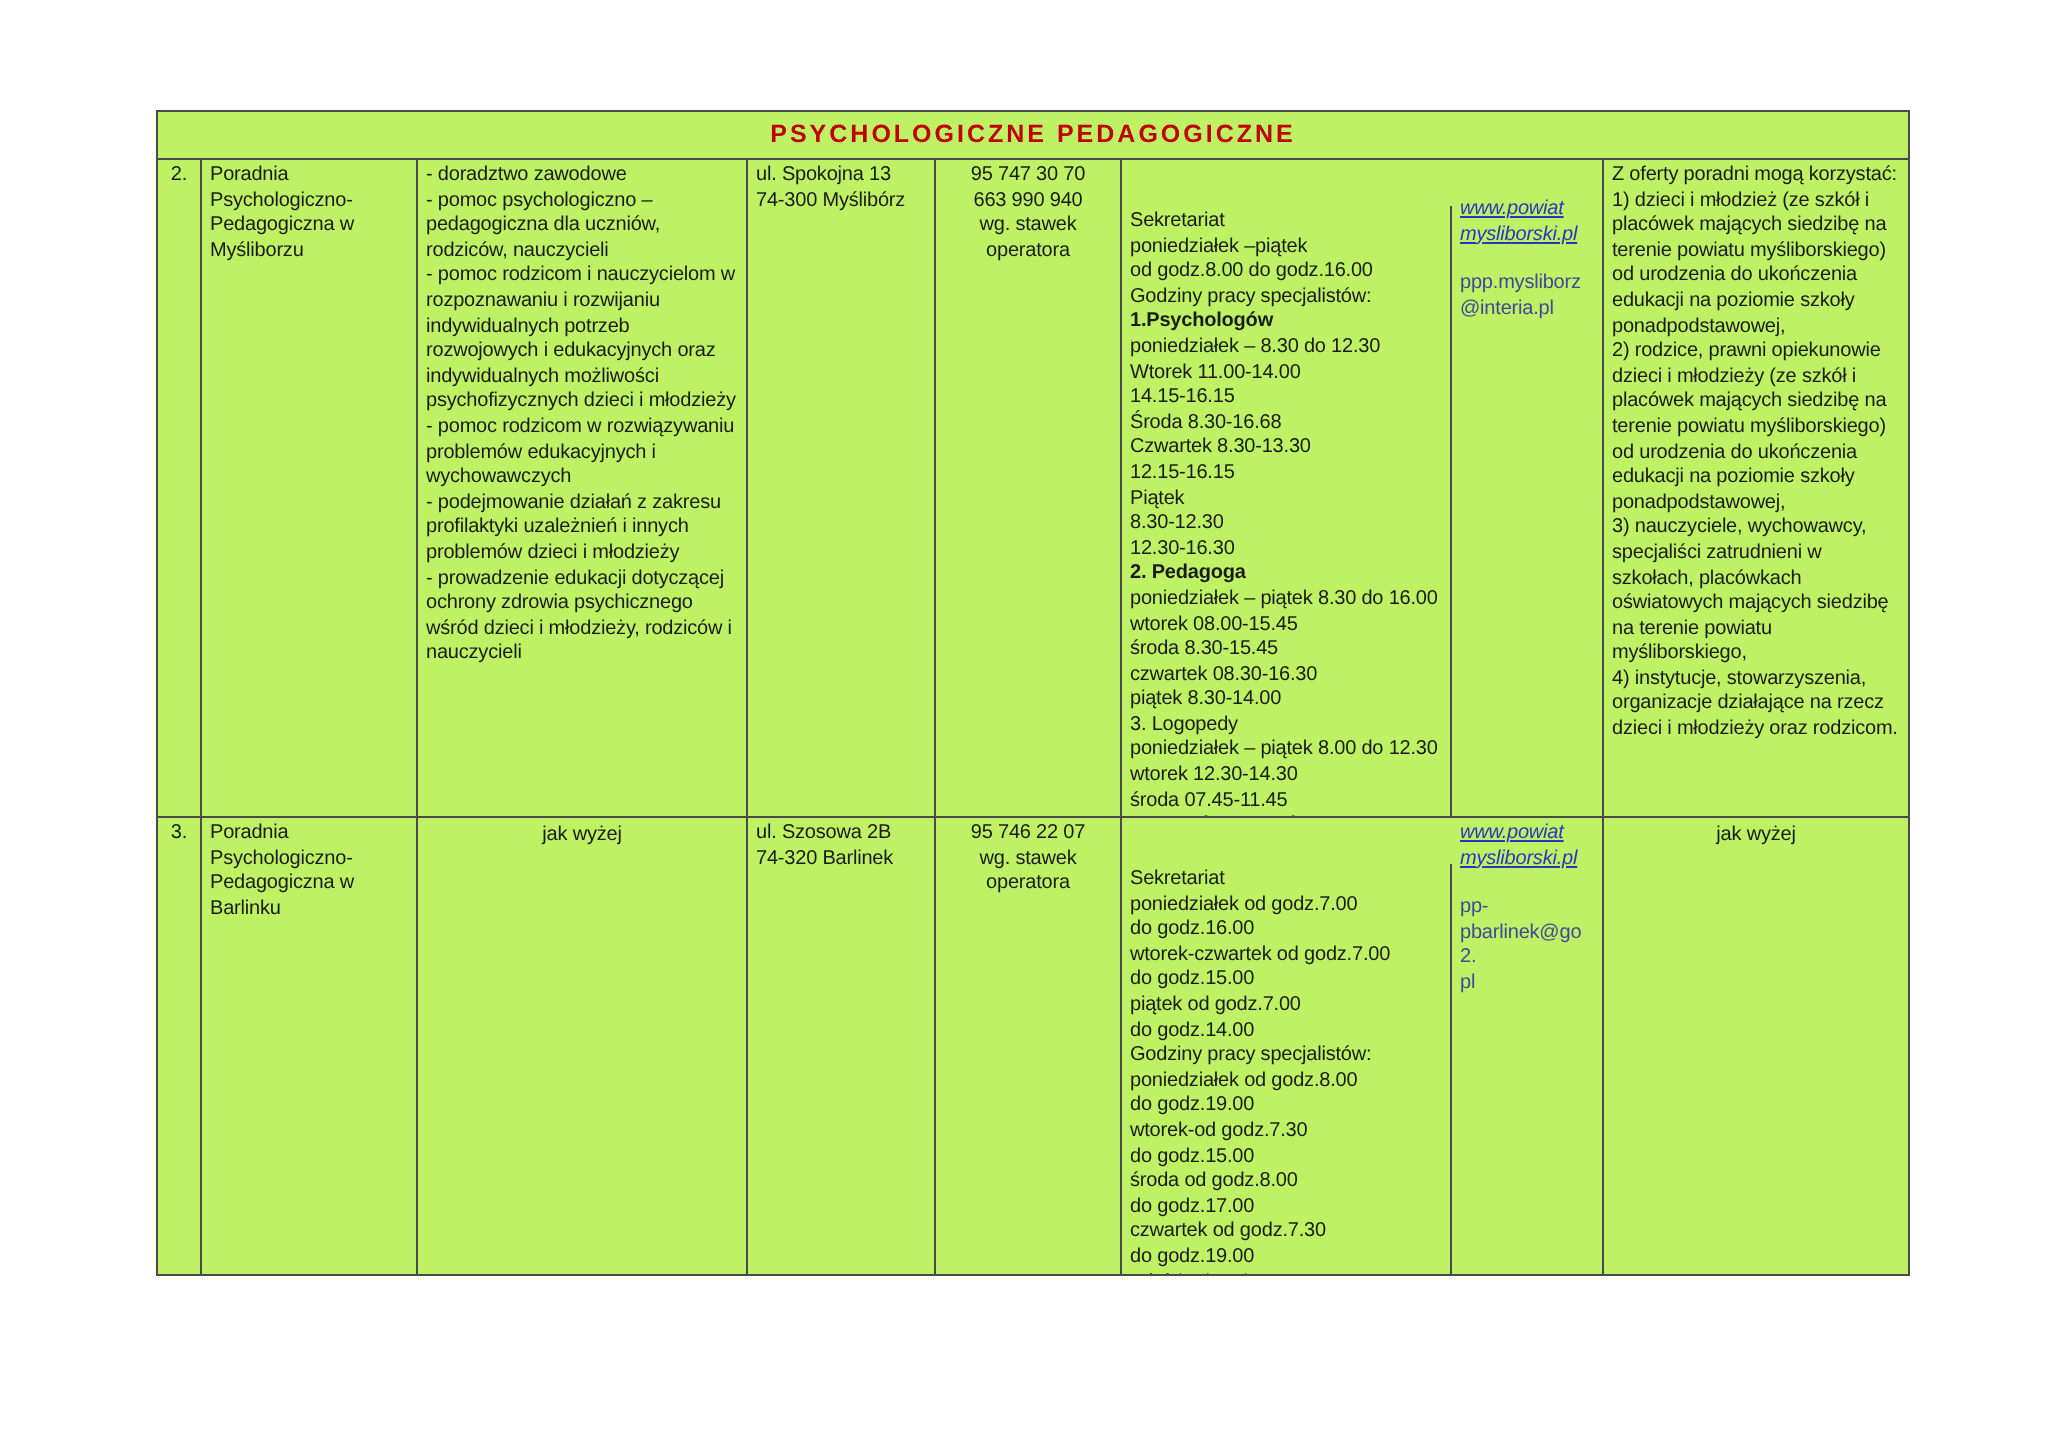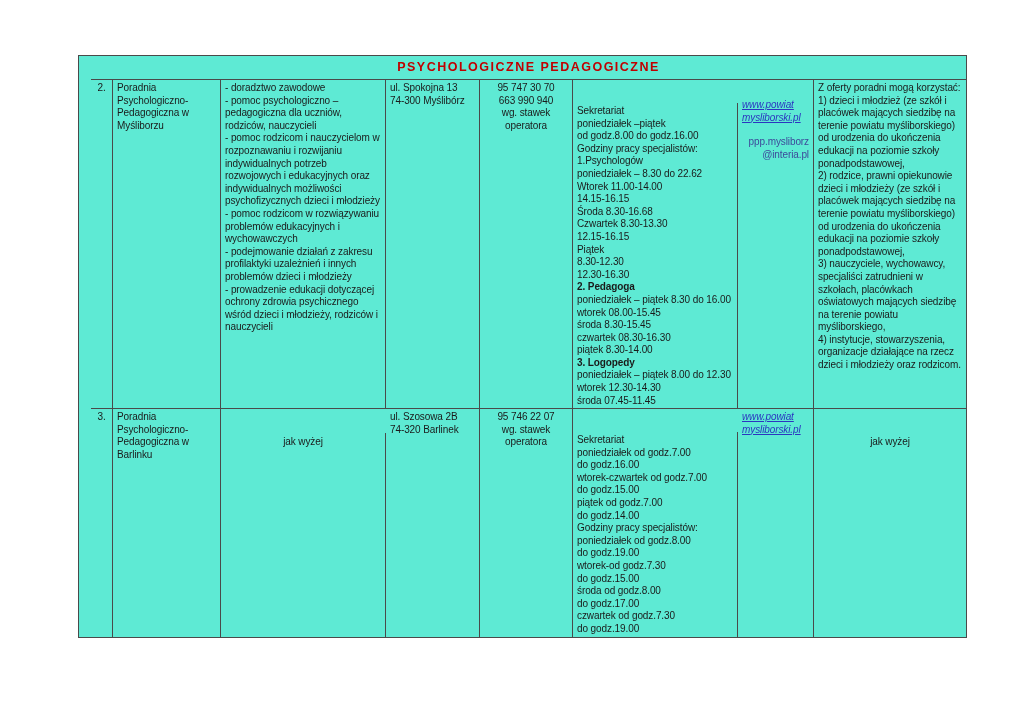--- a/index.html
+++ b/index.html
@@ -3,21 +3,21 @@
 <meta charset="utf-8">
 <style>
   html,body{margin:0;padding:0;}
   body{
     width:1024px;height:724px;background:#ffffff;
     font-family:"Liberation Sans", sans-serif;
     color:#1a1a1a;position:relative;overflow:hidden;
   }
   .doc-table{
     position:absolute;left:78px;top:55px;width:875px;
-    border:1px solid #4a4a4a;box-sizing:content-box;background:#5eead4;padding-left:12px;
+    border:1px solid #4a4a4a;box-sizing:content-box;background:#bef264;
   }
   .title-row{
     height:23px;line-height:23px;text-align:center;
     font-weight:bold;font-size:12.5px;letter-spacing:1.5px;
     border-bottom:1px solid #4a4a4a;
     color:#C00000;
   }
   .grid{
     display:grid;
     grid-template-columns:22px 108px 165px 94px 93px 165px 76px 152px;
@@ -42,23 +42,23 @@
   .web-cell{white-space:normal;}
   .web-pad{padding-top:19px;}
   .weblink{
     display:block;white-space:pre-line;
     color:#2b36c0;text-decoration:underline;cursor:pointer;
     word-break:break-all;
     font-style:italic;
   }
   .email{
     display:block;white-space:pre-line;margin-top:12px;
-    color:#3d4a9a;word-break:break-all;text-align:right;
+    color:#3d4a9a;word-break:break-all;
   }
-  .note{padding-top:3px;margin-top:24px;}
+  .note{padding-top:3px;}
 </style>
 </head>
 <body>
 
 <div class="doc-table">
   <div class="title-row">PSYCHOLOGICZNE PEDAGOGICZNE</div>
   <div class="grid">
 
     <div class="cell c-num">2.</div>
     <div class="cell">Poradnia Psychologiczno-Pedagogiczna w Myśliborzu</div>
@@ -72,37 +72,37 @@
 74-300 Myślibórz</div>
     <div class="cell c-center">95 747 30 70
 663 990 940
 wg. stawek
 operatora</div>
     <div class="cell hours-cell">
         <div>Sekretariat</div>
         <div>poniedziałek –piątek</div>
         <div>od godz.8.00 do godz.16.00</div>
         <div>Godziny pracy specjalistów:</div>
-        <div style="font-weight: normal;">1.Psychologów</div>
-        <div>poniedziałek – 8.30 do 22.62</div>
+        <div style="font-weight: bold;">1.Psychologów</div>
+        <div>poniedziałek – 8.30 do 12.30</div>
         <div>Wtorek 11.00-14.00</div>
         <div>14.15-16.15</div>
         <div>Środa 8.30-16.68</div>
         <div>Czwartek 8.30-13.30</div>
         <div>12.15-16.15</div>
         <div>Piątek</div>
         <div>8.30-12.30</div>
         <div>12.30-16.30</div>
         <div style="font-weight: bold;">2. Pedagoga</div>
         <div>poniedziałek – piątek 8.30 do 16.00</div>
         <div>wtorek 08.00-15.45</div>
         <div>środa 8.30-15.45</div>
         <div>czwartek 08.30-16.30</div>
         <div>piątek 8.30-14.00</div>
-        <div style="font-weight: bold;">3. Logopedy</div>
+        <div style="font-weight: normal;">3. Logopedy</div>
         <div>poniedziałek – piątek 8.00 do 12.30</div>
         <div>wtorek 12.30-14.30</div>
         <div>środa 07.45-11.45</div>
         <div style="font-weight: bold;">4. Doradcy zawodowego</div>
         <div>czwartek – piątek 8.30 do 15.89</div>
       </div>
     <div class="cell web-cell web-pad">
       <a class="weblink">www.powiat
 mysliborski.pl</a>
       <span class="email">ppp.mysliborz
@@ -138,17 +138,20 @@
         <div>środa od godz.8.00</div>
         <div>do godz.17.00</div>
         <div>czwartek  od godz.7.30</div>
         <div>do godz.19.00</div>
         <div>wśród od godz.8.00</div>
         <div>do godz.14.00</div>
       </div>
     <div class="cell web-cell">
       <a class="weblink">www.powiat
 mysliborski.pl</a>
+      <span class="email">pp-
+pbarlinek@go2.
+pl</span>
     </div>
     <div class="cell c-center note">jak wyżej</div>
 
   </div>
 </div>
 
 </body></html>

